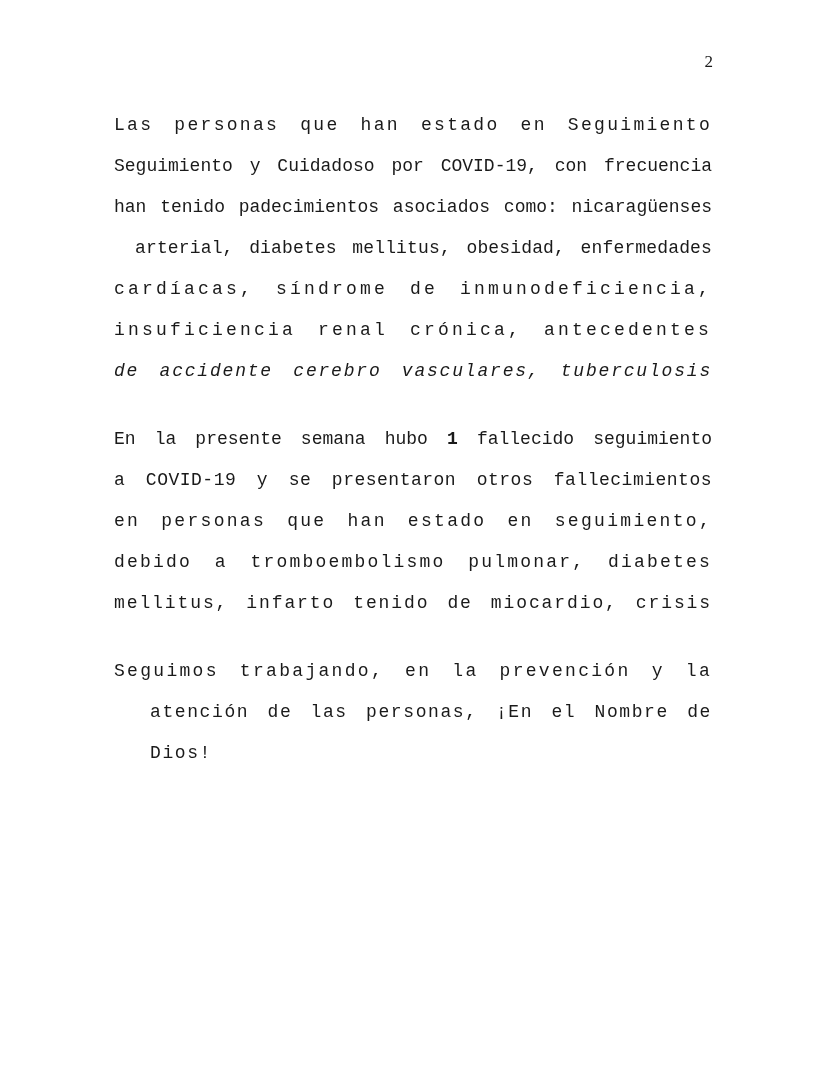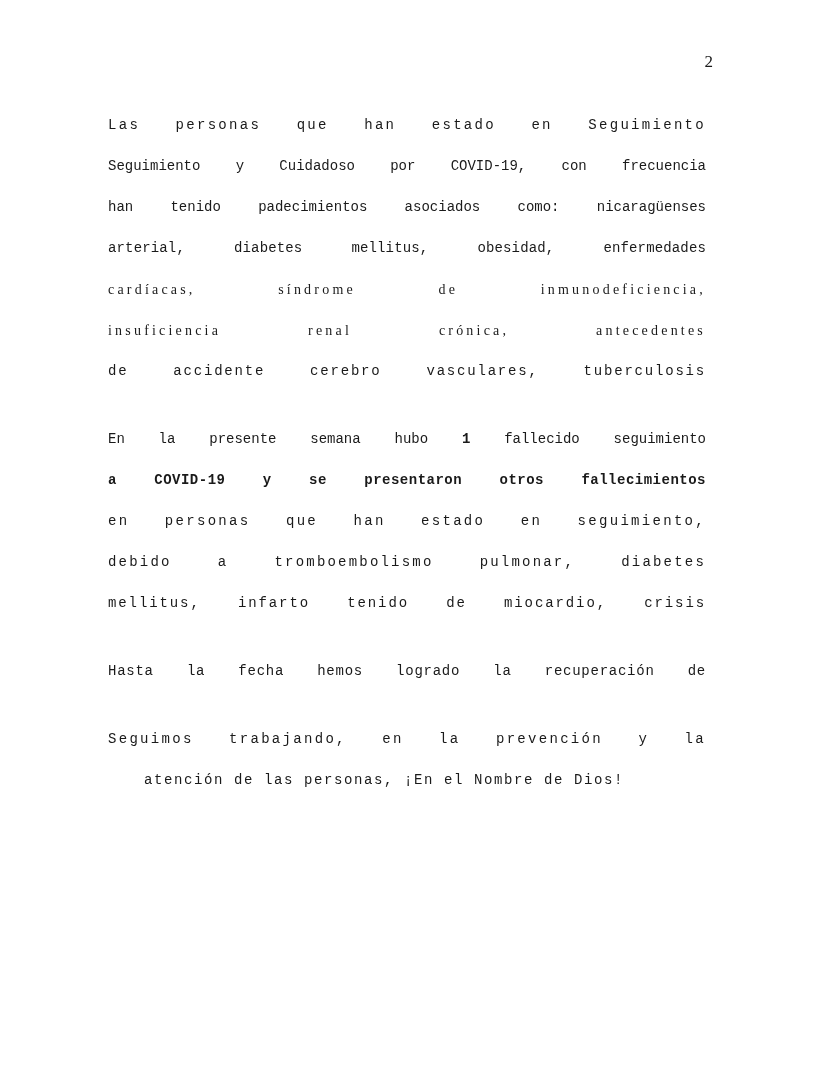--- a/index.html
+++ b/index.html
@@ -23,47 +23,47 @@
     top: 52px;
     left: 115px;
     width: 598px;
     text-align: right;
     font-family: "Liberation Serif", "DejaVu Serif", serif;
     font-size: 17px;
     line-height: 20px;
   }
   .content {
     position: absolute;
-    left: 108px;
+    left: 114px;
     top: 105px;
     width: 598px;
-    font-size: 14px;
+    font-size: 18px;
     line-height: 41px;
   }
   .para { margin: 0 0 27px 0; }
   .line {
     text-align: justify;
     text-align-last: justify;
     white-space: normal;
   }
   .line.last { text-align-last: left; }
   .bold { font-weight: 700; }
 
   
-  .ls-015 { letter-spacing: 0.15px; }
-  .ls-050 { letter-spacing: 0.5px; font-weight: bold; }
+  .ls-015 { letter-spacing: 0.15px; margin-left: 21px; }
+  .ls-050 { letter-spacing: 0.5px; }
   .ls-075 { letter-spacing: 0.75px; }
   .ls-100 { letter-spacing: 1px; }
   .ls-160 { letter-spacing: 1.6px; margin-left: 36px; }
-  .ls-180 { letter-spacing: 1.8px; }
+  .ls-180 { letter-spacing: 1.8px; font-style: italic; }
   .ls-190 { letter-spacing: 1.9px; }
   .ls-220 { letter-spacing: 2.2px; }
   .ls-230 { letter-spacing: 2.3px; }
   .ls-250 { letter-spacing: 2.5px; }
-  .ls-320 { letter-spacing: 3.2px; font-family: Liberation Serif, serif; }
+  .ls-320 { letter-spacing: 3.2px; }
   .ls-470 { letter-spacing: 4.7px; }
 </style>
 </head>
 <body>
 
 <div class="sheet">
 
   <div class="pagenum">2</div>
 
   <div class="content">
@@ -80,21 +80,20 @@
 
     <div class="para">
       <div class="line"><span>En la presente semana hubo </span><span class="bold">1</span><span> fallecido seguimiento</span></div>
       <div class="line ls-050">a COVID-19 y se presentaron otros fallecimientos</div>
       <div class="line ls-230">en personas que han estado en seguimiento,</div>
       <div class="line ls-220">debido a tromboembolismo pulmonar, diabetes</div>
       <div class="line ls-190">mellitus, infarto tenido de miocardio, crisis</div>
     </div>
 
     <div class="para">
-      <div class="line ls-075">Hasta la fecha hemos logrado la recuperación de</div>
     </div>
 
     <div class="para">
       <div class="line ls-230">Seguimos trabajando, en la prevención y la</div>
       <div class="line last ls-160">atención de las personas, ¡En el Nombre de Dios!</div>
     </div>
 
   </div>
 </div>
 

